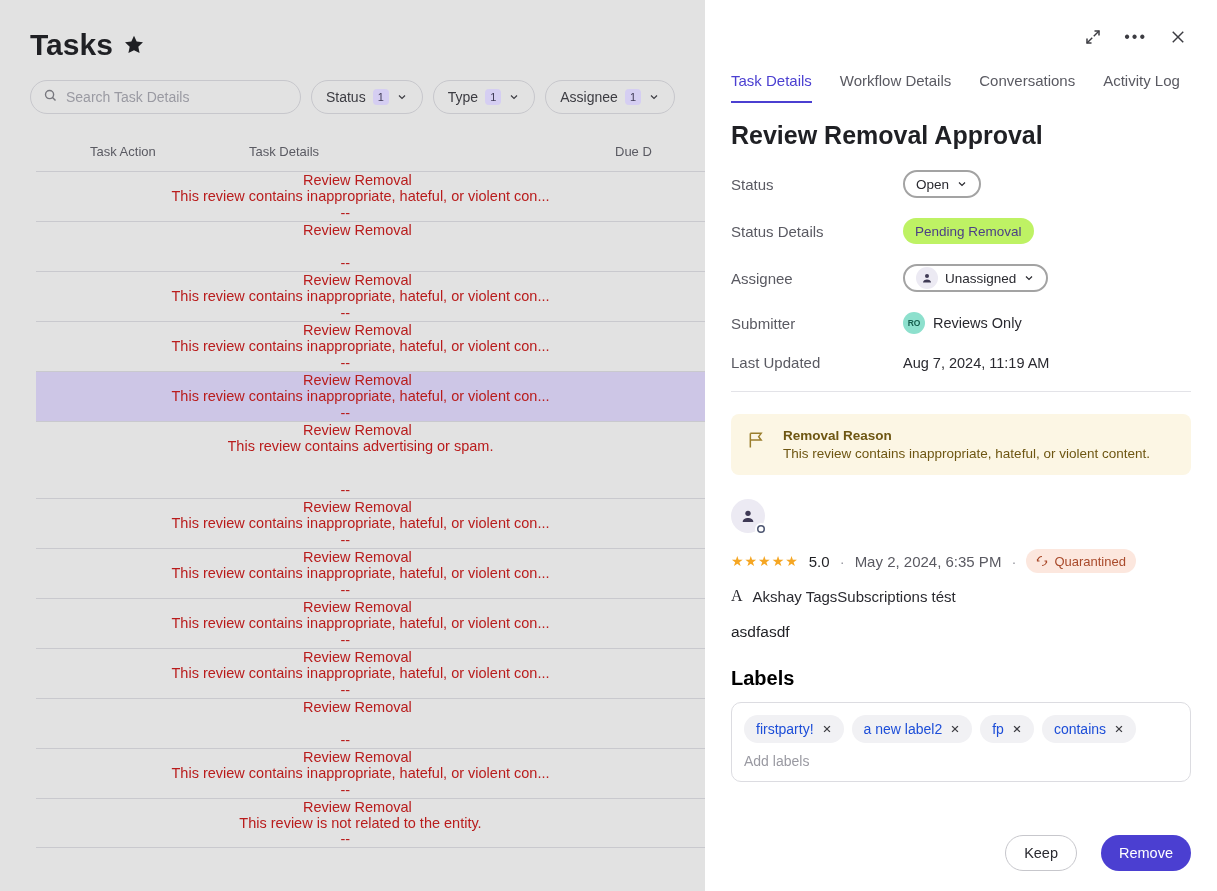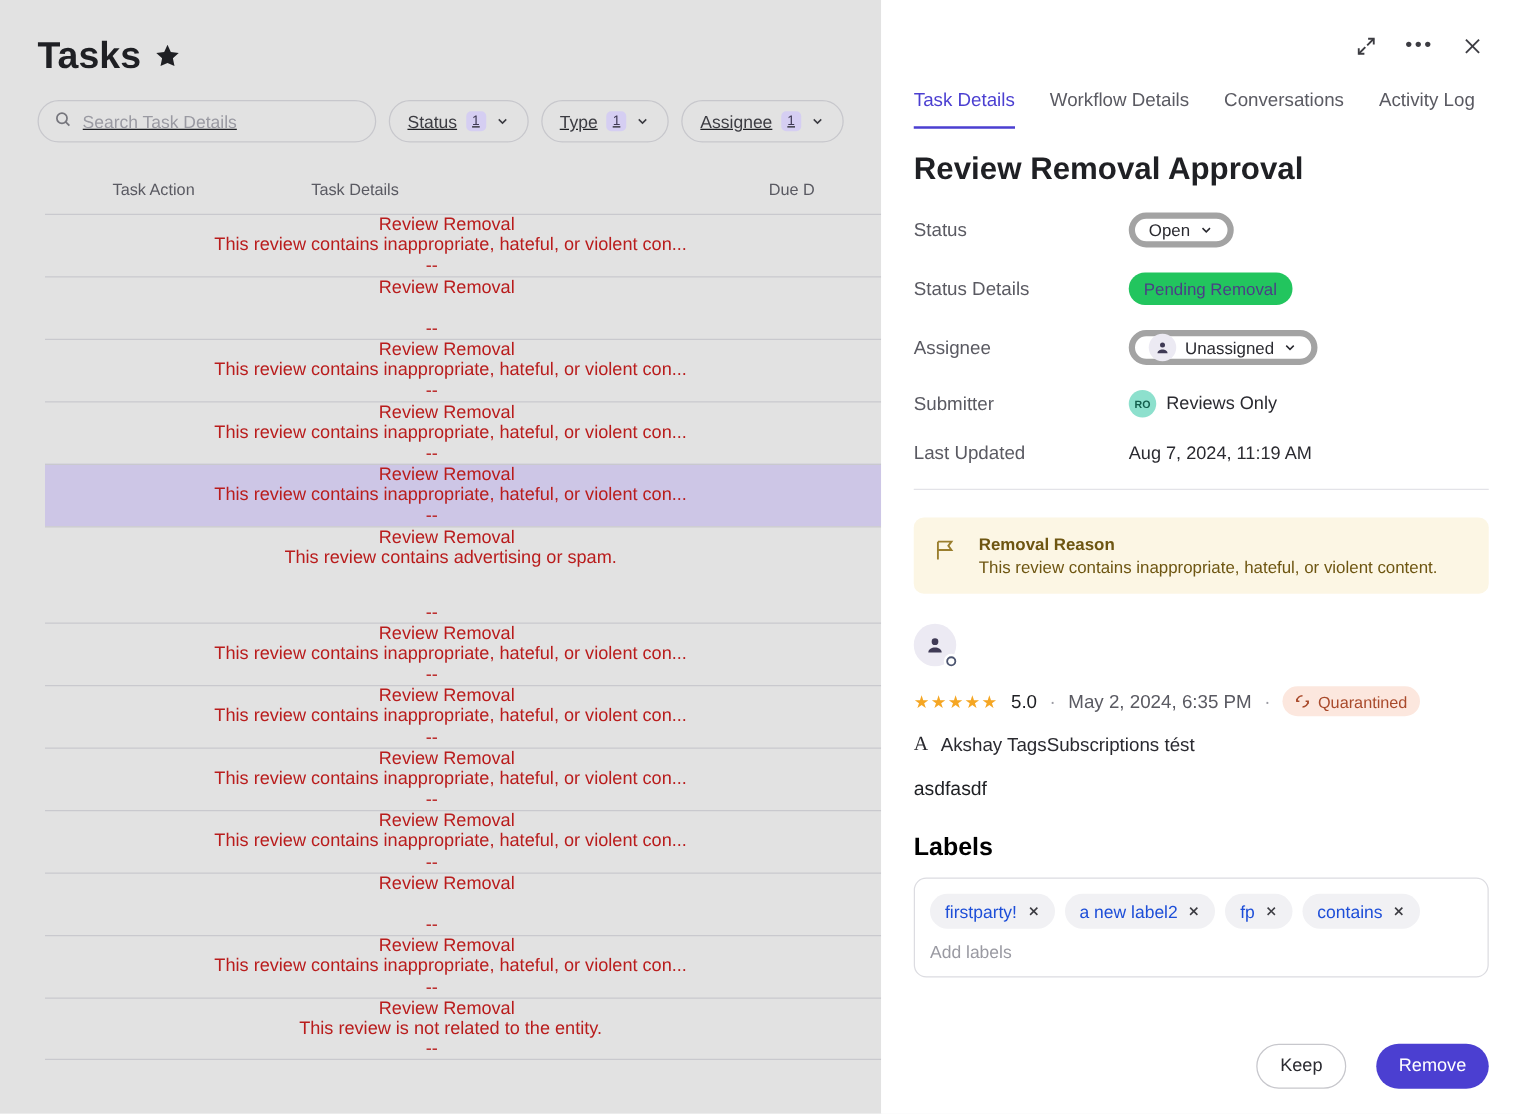--- a/index.html
+++ b/index.html
@@ -35,21 +35,20 @@
     font-weight: 700;
     color: #1f2024;
   }
   .star-icon svg { width: 22px; height: 22px; display:block; }
 
   .filter-row {
     display: flex;
     align-items: center;
     gap: 10px;
     padding: 0 30px 18px 30px;
-    text-decoration: underline;
   }
 
   .search-box {
     display: flex;
     align-items: center;
     gap: 8px;
     width: 288px;
     height: 34px;
     padding: 0 12px;
     border: 1px solid #c7c7cc;
@@ -187,33 +186,33 @@
     font-size: 15px;
   }
   .meta-value { font-size: 14.5px; color: #2a2a30; display:flex; align-items:center; gap:8px; }
 
   .status-pill, .outline-pill {
     display: inline-flex;
     align-items: center;
     gap: 7px;
     height: 28px;
     padding: 0 11px;
-    border: 5px solid #a3a3a3;
+    border: 2px solid #a3a3a3;
     border-radius: 14px;
     font-size: 13.5px;
     color: #2a2a30;
     cursor: pointer;
   }
   .badge-purple {
     display: inline-flex;
     align-items: center;
     height: 26px;
     padding: 0 12px;
     border-radius: 13px;
-    background: #22c55e;
+    background: #bef264;
     color: #4b3f86;
     font-size: 13.5px;
   }
   .avatar-sm {
     width: 22px; height: 22px;
     border-radius: 50%;
     background: #eceaf3;
     display: inline-flex;
     align-items: center; justify-content: center;
     font-size: 11px;

